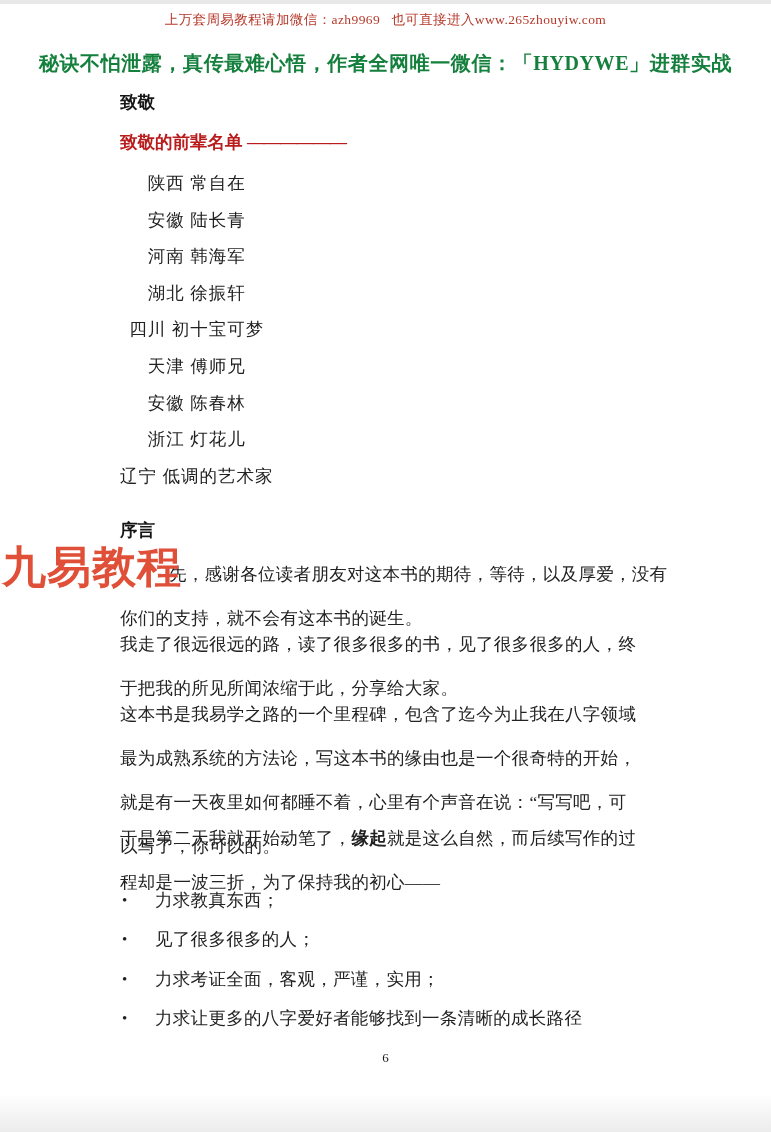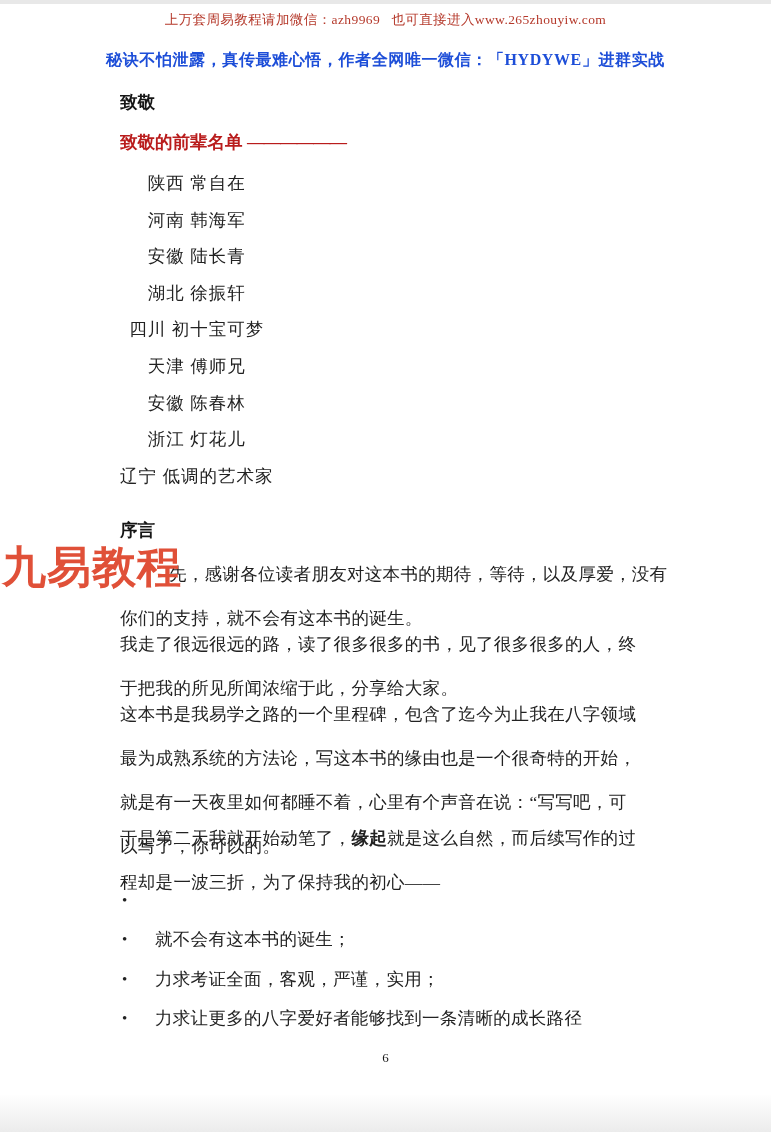--- a/index.html
+++ b/index.html
@@ -19,23 +19,23 @@
     text-align: center;
     font-size: 13.5px;
     letter-spacing: 0.4px;
     color: #b5392b;
     white-space: pre;
   }
   .notice-line {
     position: absolute;
     top: 46px; left: 0; width: 100%;
     text-align: center;
-    font-size: 16px;
+    font-size: 20px;
     font-weight: bold;
-    color: #1d4ed8;
+    color: #15803d;
     letter-spacing: 0.6px;
     white-space: pre;
   }
   .heading {
     position: absolute;
     left: 120px;
     font-size: 17.5px;
     font-weight: bold;
     color: #161616;
     text-align: right;
@@ -119,22 +119,22 @@
   <div class="promo-line">上万套周易教程请加微信：azh9969   也可直接进入www.265zhouyiw.com</div>
 
   <div class="notice-line">秘诀不怕泄露，真传最难心悟，作者全网唯一微信：「HYDYWE」进群实战</div>
 
   <div class="heading" id="tribute-heading">致敬</div>
 
   <div class="tribute-sub"><span>致敬的前辈名单 </span><span class="dash">——————</span></div>
 
   <ul class="name-list">
     <li>陕西 常自在</li>
+    <li>安徽 陆长青</li>
     <li>河南 韩海军</li>
-    <li>安徽 陆长青</li>
     <li>湖北 徐振轩</li>
     <li>四川 初十宝可梦</li>
     <li>天津 傅师兄</li>
     <li>安徽 陈春林</li>
     <li>浙江 灯花儿</li>
     <li>辽宁 低调的艺术家</li>
   </ul>
 
   <div class="heading" id="preface-heading">序言</div>
 
@@ -150,24 +150,25 @@
 程却是一波三折，为了保持我的初心——</span></div>
 
   <div class="para" id="para-3">这本书是我易学之路的一个里程碑，包含了迄今为止我在八字领域
 最为成熟系统的方法论，写这本书的缘由也是一个很奇特的开始，
 就是有一天夜里如何都睡不着，心里有个声音在说：“写写吧，可
 以写了，你可以的。”</div>
 
   <ul class="bullet-list">
     <li>
         <span class="dot">•</span>
+        <span>力求教真东西；</span>
       </li>
     <li>
         <span class="dot">•</span>
-        <span>就不会有这本书的诞生；</span>
+        <span>见了很多很多的人；</span>
       </li>
     <li>
         <span class="dot">•</span>
         <span>力求考证全面，客观，严谨，实用；</span>
       </li>
     <li>
         <span class="dot">•</span>
         <span>力求让更多的八字爱好者能够找到一条清晰的成长路径</span>
       </li>
   </ul>

